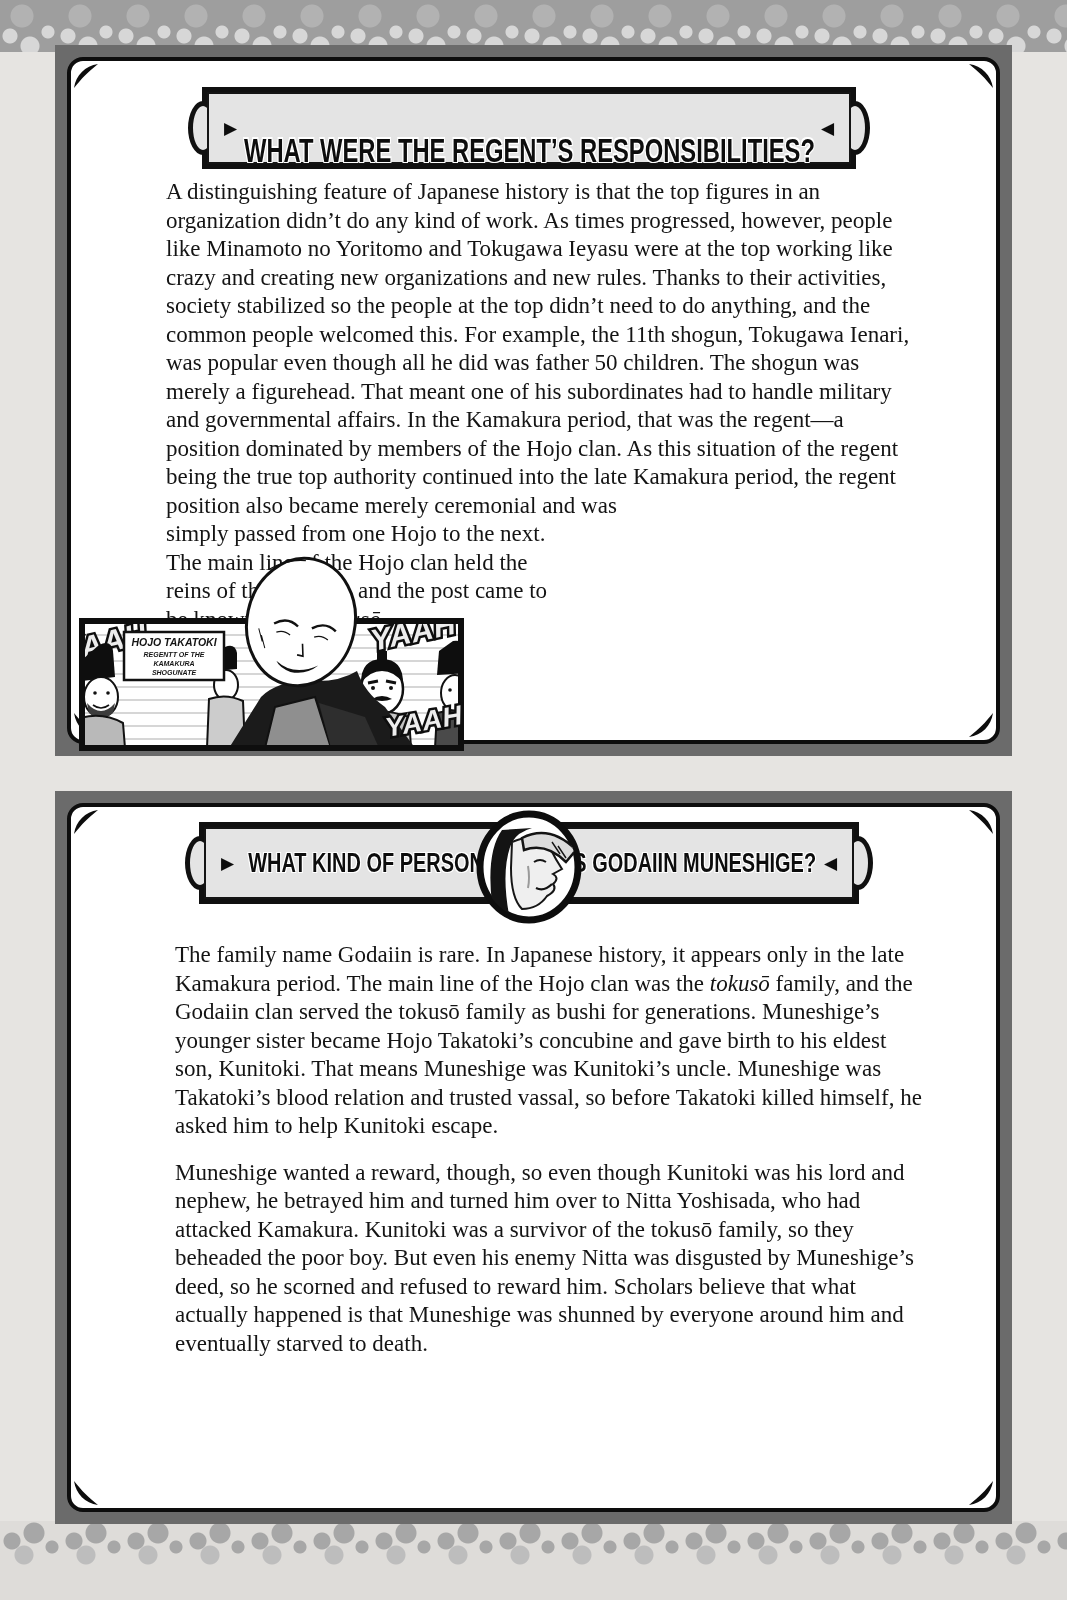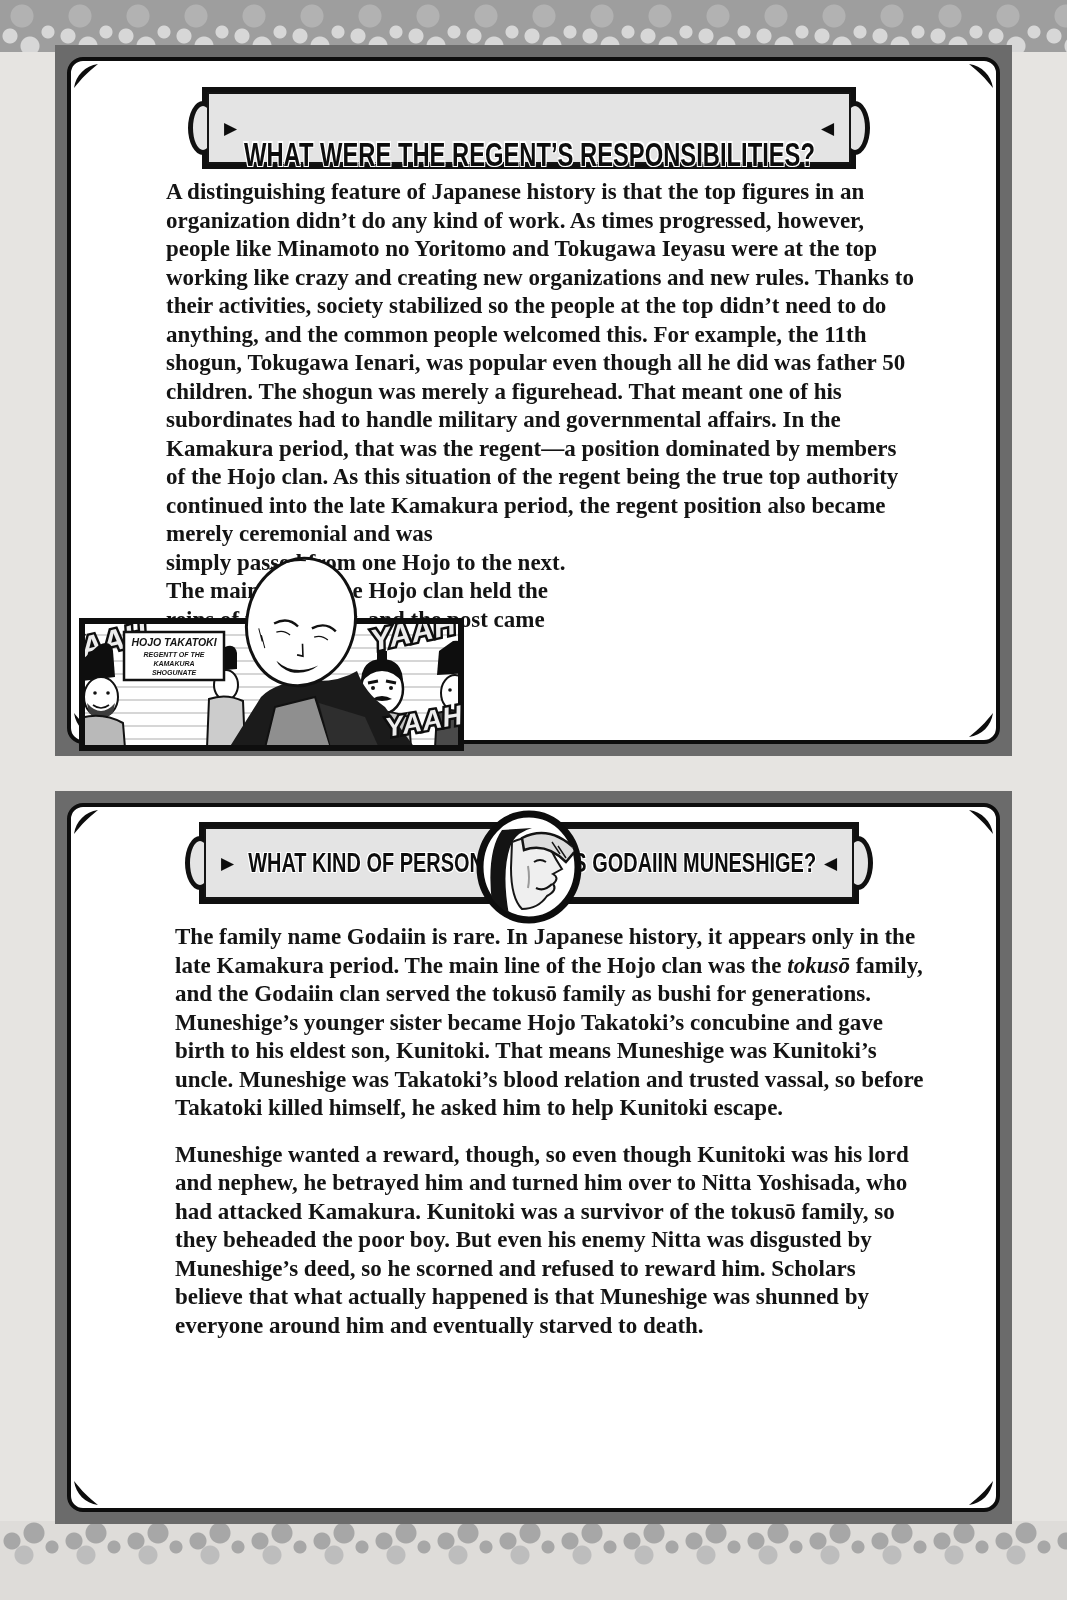--- a/index.html
+++ b/index.html
@@ -48,21 +48,21 @@
   .banner .bump {
     position:absolute; top:50%; width:30px; height:54px; box-sizing:border-box;
     background:#e4e4e4; border:5px solid #101010; border-radius:50%;
     transform:translateY(-50%); z-index:1;
   }
   .banner .bump.l { left:-14px; }
   .banner .bump.r { right:-14px; }
   .banner-inner { position:absolute; inset:5px; background:#e4e4e4; z-index:2; }
   .banner-line { position:absolute; inset:5px; border:2px solid #141414; z-index:3; }
   .banner-content {
-    position:absolute; inset:0; z-index:4; display:flex; align-items:flex-end; justify-content:center;margin-top:44px;
+    position:absolute; inset:0; z-index:4; display:flex; align-items:center; justify-content:center;margin-top:44px;
   }
   .tri { font-family:"DejaVu Sans", sans-serif; font-size:17px; color:#0d0d0d; line-height:1; }
   .tri.abs-l { position:absolute; left:22px; top:50%; transform:translateY(-50%); z-index:5; }
   .tri.abs-r { position:absolute; right:22px; top:50%; transform:translateY(-50%); z-index:5; }
   .display-title {
     font-family:"Liberation Sans", sans-serif; font-weight:bold; color:#0d0d0d;
     white-space:nowrap; display:inline-block;
     text-shadow:1px 1px 0 #fff, -1px -1px 0 #fff, 1px -1px 0 #fff, -1px 1px 0 #fff;
   }
   .t1 { font-size:25px; transform:scale(0.95,1.32); letter-spacing:0px; }
@@ -70,23 +70,23 @@
   
   .banner2-content { position:absolute; inset:0; z-index:4; }
   .banner2-content .half { position:absolute; top:0; height:100%; display:flex; align-items:center; justify-content:center; }
   .half.lh { left:30px; width:275px; }
   .half.rh { right:30px; width:300px; }
   .portrait {
     position:absolute; left:50%; top:-14px; transform:translateX(-50%);
     width:150px; height:118px; z-index:6;
   }
   
-  .bodytext { position:absolute; font-size:23px; line-height:28.5px;font-weight:bold; }
+  .bodytext { position:absolute; font-size:23px; line-height:28.5px; }
   .body1 { left:95px; top:117px; width:752px; }
-  .body2 { left:104px; top:116px; width:750px; }
+  .body2 { left:104px; top:134px; width:750px; }
   .bodytext p { margin:0; }
   .body2 p + p { margin-top:18px; }
   .wrapped { margin-left:312px; width:402px; }
   
   .comic { position:absolute; left:8px; top:486px; width:395px; height:207px; }
   .sfx {
     font-family:"Liberation Sans", sans-serif; font-weight:bold; font-style:italic;
     paint-order:stroke; stroke:#0e0e0e; fill:#ececec; letter-spacing:1px;
   }
   .lbl { font-family:"Liberation Sans", sans-serif; font-weight:bold; font-style:italic; fill:#141414; }

